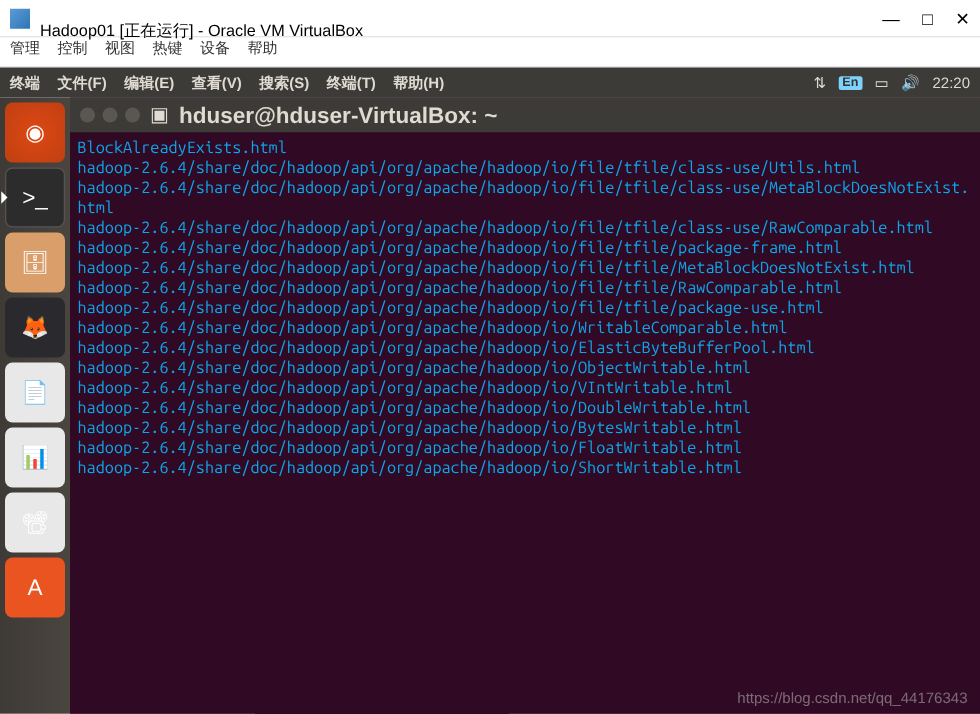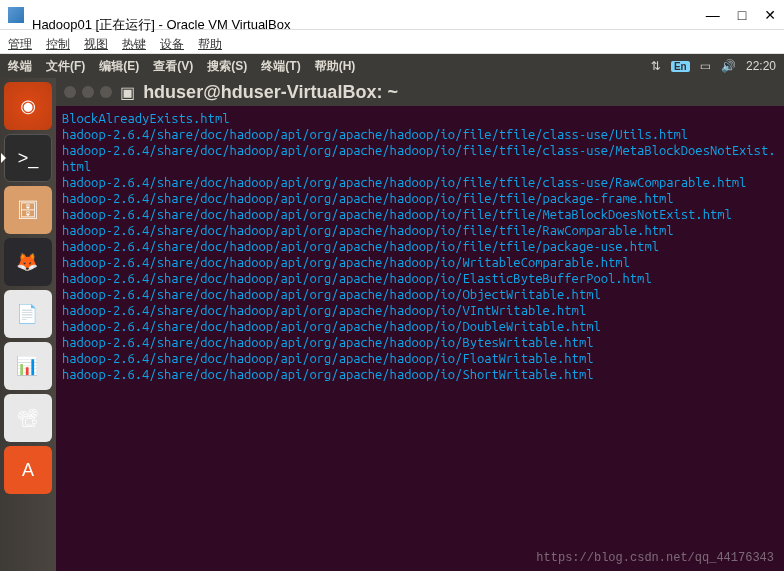--- a/index.html
+++ b/index.html
@@ -4,21 +4,21 @@
 <style>
 * { margin: 0; padding: 0; box-sizing: border-box; }
 body { width: 784px; height: 571px; font-family: "Microsoft YaHei", sans-serif; background: #f0f0f0; overflow: hidden; position: relative; }
 
 .vbox-titlebar { height: 30px; background: #fff; display: flex; align-items: center; padding: 0 8px; border-bottom: 1px solid #ddd; }
 .vbox-icon { width: 16px; height: 16px; background: linear-gradient(135deg, #5b9bd5, #2e75b6); margin-right: 8px; }
 .vbox-title { font-size: 13px; color: #000; flex: 1; margin-top: 20px; }
 .vbox-controls { display: flex; gap: 18px; font-size: 14px; color: #000; }
 .vbox-controls span { cursor: default; }
 
-.vbox-menubar { height: 24px; background: #fff; display: flex; align-items: flex-end; padding: 0 8px; gap: 14px; font-size: 12px; color: #333; border-bottom: 1px solid #e0e0e0; text-decoration: underline; }
+.vbox-menubar { height: 24px; background: #fff; display: flex; align-items: flex-start; padding: 0 8px; gap: 14px; font-size: 12px; color: #333; border-bottom: 1px solid #e0e0e0; }
 
 .ubuntu-topbar { height: 24px; background: #3c3b37; display: flex; align-items: center; color: #dfdbd2; font-size: 12px; padding: 0 8px; }
 .ubuntu-topbar .left { display: flex; gap: 14px; }
 .ubuntu-topbar .left span { font-weight: bold; }
 .ubuntu-topbar .right { margin-left: auto; display: flex; gap: 10px; align-items: center; }
 .ubuntu-topbar .icon { display: inline-flex; }
 
 .ubuntu-body { display: flex; height: calc(100% - 78px); }
 
 .launcher { width: 56px; background: linear-gradient(to right, #3e3a36, #4a453f); display: flex; flex-direction: column; padding: 4px; gap: 4px; }
@@ -35,21 +35,21 @@
 
 .content-area { flex: 1; display: flex; flex-direction: column; background: #2c001e; }
 
 .term-titlebar { height: 28px; background: #3c3b37; display: flex; align-items: center; padding: 0 8px; gap: 8px; }
 .window-btns { display: flex; gap: 6px; }
 .window-btn { width: 12px; height: 12px; border-radius: 50%; background: #5a5752; }
 .term-title { color: #dfdbd2; font-size: 18px; font-weight: bold; }
 
 .terminal-output { flex: 1; background: #300a24; padding: 4px 6px; font-family: "Ubuntu Mono", "Consolas", monospace; font-size: 13px; line-height: 16px; color: #0ea5e9; overflow: hidden; white-space: pre-wrap; word-break: break-all; }
 
-.watermark { position: absolute; bottom: 6px; right: 10px; font-size: 12px; color: rgba(200,200,200,0.5); font-family: Liberation Mono, monospace; pointer-events: none; }
+.watermark { position: absolute; bottom: 6px; right: 10px; font-size: 12px; color: rgba(200,200,200,0.5); font-family: Liberation Sans, sans-serif; pointer-events: none; }
 
 .en-badge { background: #7dd3fc; color: #333; padding: 0 3px; border-radius: 2px; font-size: 10px; font-weight: bold; }
 </style>
 </head>
 <body>
 
 <div class="vbox-titlebar">
   <div class="vbox-icon"></div>
   <div class="vbox-title">Hadoop01 [正在运行] - Oracle VM VirtualBox</div>
   <div class="vbox-controls">

